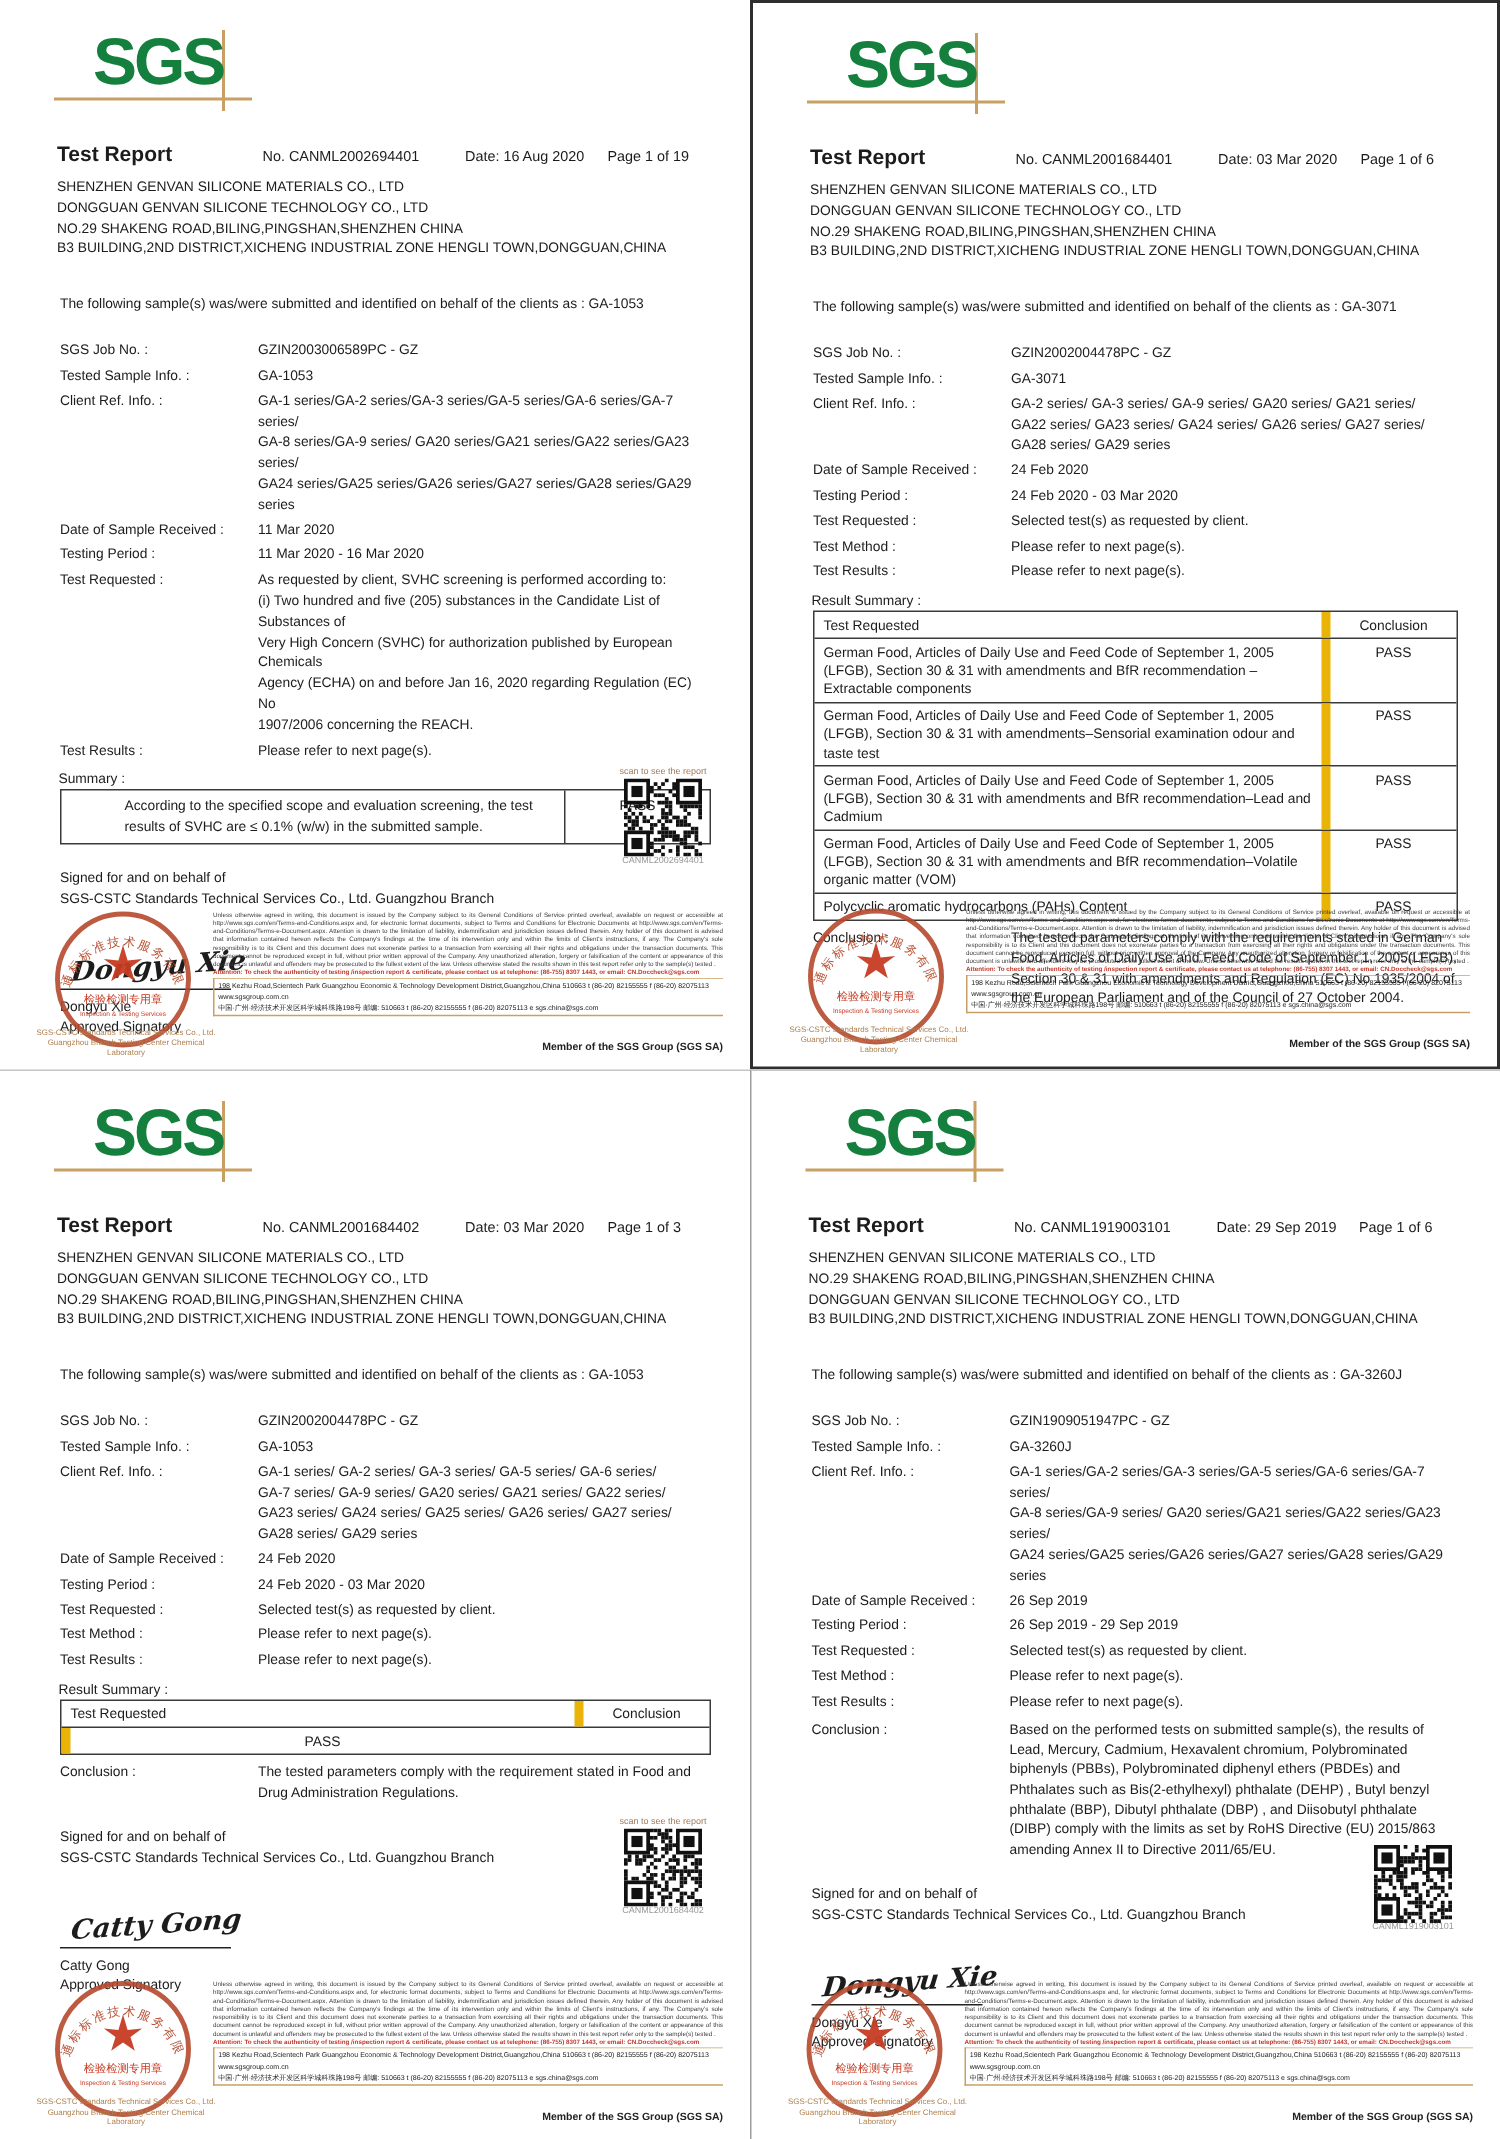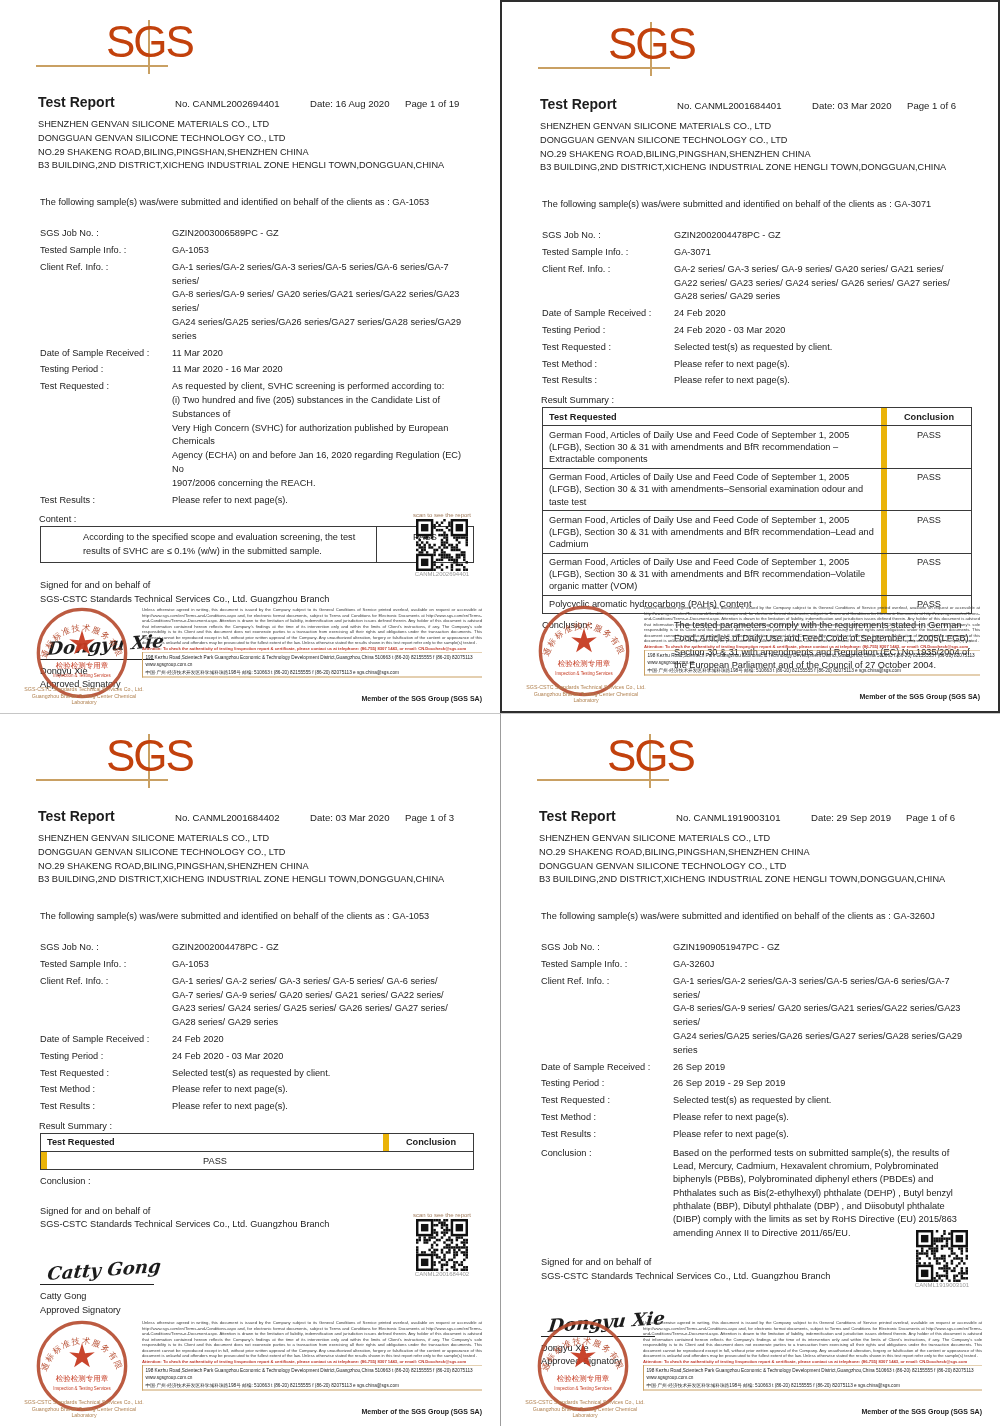--- a/index.html
+++ b/index.html
@@ -7,22 +7,22 @@
            grid-template-columns:500px 500px; grid-template-rows:713px 713px;
            background:#e9e9e9; }
   .page { position:relative; background:#fff; overflow:hidden; box-sizing:border-box;
           font-family:"Liberation Sans", sans-serif; color:#1c1c1c; }
   .page.tr { border:2px solid #2e2e2e; }
   .page.bl { border-top:1px solid #c6c6c6; }
   .page.br { border-top:1px solid #c6c6c6; border-left:1px solid #9c9c9c; }
 
   
   .logo { position:relative; margin:16px 0 0 36px; width:132px; height:58px; }
-  .logo-text { position:absolute; left:26px; top:0; font-weight:normal; font-size:44px;
-               letter-spacing:-2px; color:#c2410c; line-height:52px;margin-left:44px; }
+  .logo-text { position:absolute; left:26px; top:0; font-weight:bold; font-size:44px;
+               letter-spacing:-2px; color:#15803d; line-height:52px; }
   .logo-hline { position:absolute; left:0; bottom:7px; width:132px; height:2px; background:#c9a063; }
   .logo-vline { position:absolute; left:112px; top:4px; width:2px; height:54px; background:#c9a063; }
 
   .header-row { display:grid; grid-template-columns:137px 135px 95px auto;
                 margin:20px 24px 0 38px; align-items:baseline; }
   .title { font-size:14px; font-weight:bold; }
   .meta { font-size:9.6px; }
   .subtitle { margin:2px 0 0 38px; font-size:14px; font-weight:bold; }
 
   .addresses { margin:8px 24px 0 38px; font-size:9.2px; line-height:1.5; }
@@ -35,21 +35,21 @@
   .sec-label { margin:7px 26px 2px 39px; font-size:9.2px; }
   .sum-box { margin:1px 26px 0 40px; border:1.5px solid #3a3a3a; display:grid;
              grid-template-columns:auto 96px; font-size:9.2px; }
   .sum-text { padding:4px 6px; border-right:1.5px solid #3a3a3a; line-height:1.45;margin-left:36px; }
   .sum-pass { text-align:center; padding-top:5px; }
 
   .rs-table { margin:1px 26px 0 40px; border:1.5px solid #3a3a3a; font-size:9.2px; }
   .rs-row { display:grid; grid-template-columns:auto 90px; border-top:1px solid #3a3a3a; }
   .rs-row:first-child { border-top:none; }
   .rs-cell { padding:2.5px 6px; line-height:1.32; }
-  .rs-head .rs-cell { font-weight:bold; }
+  .rs-head .rs-cell { font-weight:normal; }
   .rs-pass { border-left:6px solid #eab308; text-align:center; padding-top:2.5px; }
 
   .concl { margin-top:5px; line-height:1.45; }
 
   .signed { margin:16px 26px 0 40px; font-size:9.2px; line-height:1.5; }
   .sig-script { margin:24px 0 0 8px; width:max-content; font-family:"DejaVu Serif", serif;
                 font-style:italic; font-weight:bold; font-size:18px;
                 transform:skewX(-10deg) rotate(-4deg); }
   .sig-rule { width:114px; border-bottom:1.5px solid #222; margin-top:1px; }
   .sig-name { margin-top:5px; }
@@ -124,21 +124,21 @@
 (i) Two hundred and five (205) substances in the Candidate List of Substances of
 Very High Concern (SVHC) for authorization published by European Chemicals
 Agency (ECHA) on and before Jan 16, 2020 regarding Regulation (EC) No
 1907/2006 concerning the REACH.</div>
         </div>
         <div class="frow">
           <div class="flab">Test Results :</div>
           <div class="fval">Please refer to next page(s).</div>
         </div>
       </div>
-      <div class="sec-label">Content :</div>
+      <div class="sec-label">Summary :</div>
       <div class="sum-box">
         <div class="sum-text">According to the specified scope and evaluation screening, the test results of SVHC are ≤ 0.1% (w/w) in the submitted sample.</div>
         <div class="sum-pass">PASS</div>
       </div>
       <div class="signed">
         <div>Signed for and on behalf of</div>
         <div>SGS-CSTC Standards Technical Services Co., Ltd. Guangzhou Branch</div>
         <div class="sig-script">Dongyu Xie</div>
         <div class="sig-rule"></div>
         <div class="sig-name">Dongyu Xie</div>
@@ -497,20 +497,21 @@
         <div class="rs-row rs-head">
           <div class="rs-cell">Test Requested</div>
           <div class="rs-cell rs-pass">Conclusion</div>
         </div>
         <div class="rs-row">
           <div class="rs-cell rs-pass">PASS</div>
         </div>
       </div>
       <div class="frow concl" style="margin: 5px 26px 0px 40px;">
         <div class="flab">Conclusion :</div>
+        <div class="fval">The tested parameters  comply with the requirement stated in  Food and Drug Administration Regulations.</div>
       </div>
       <div class="signed">
         <div>Signed for and on behalf of</div>
         <div>SGS-CSTC Standards Technical Services Co., Ltd. Guangzhou Branch</div>
         <div class="sig-script">Catty Gong</div>
         <div class="sig-rule"></div>
         <div class="sig-name">Catty Gong</div>
         <div>Approved Signatory</div>
       </div>
       <div class="qr">

